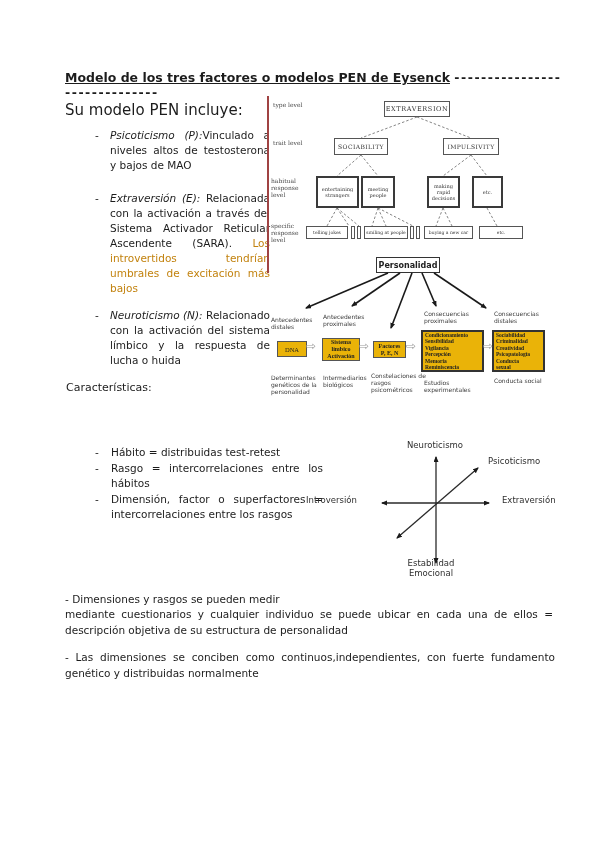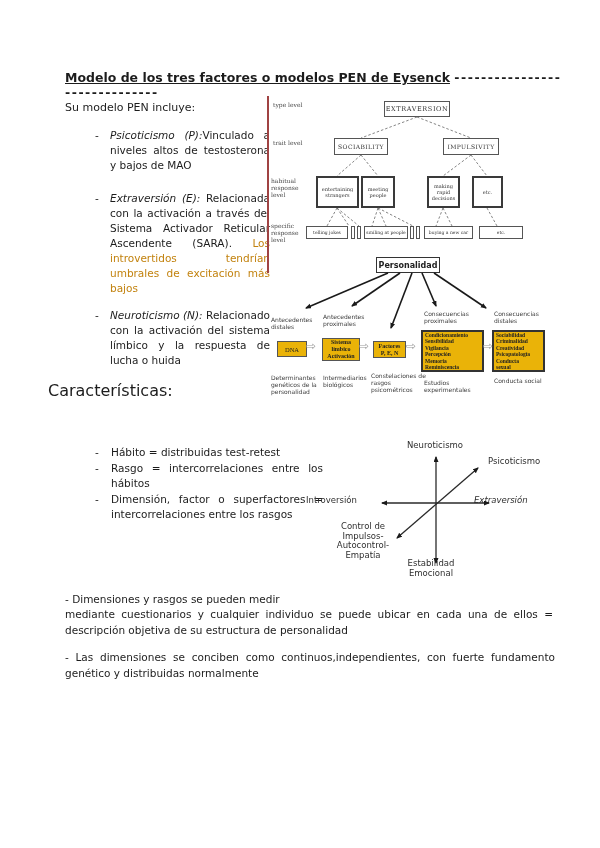--- a/index.html
+++ b/index.html
@@ -7,30 +7,30 @@
   #page {
     position:relative; width:592px; height:848px; background:#ffffff;
     font-family:"DejaVu Sans", sans-serif; color:#1c1c1c; overflow:hidden;
   }
   .abs { position:absolute; }
 
   
   .doc-title { left:65px; top:70px; width:500px; font-size:12.5px; font-weight:bold; }
   .doc-title .t { text-decoration:underline; }
   .doc-title .dashes { letter-spacing:1.5px; font-weight:bold; }
-  .intro { left:65px; top:101px; font-size:11px; }
+  .intro { left:65px; top:101px; font-size:15px; }
   .bullet { display:flex; font-size:10.5px; line-height:15px; }
   .bullet .dash { width:15px; flex:0 0 15px; }
   .bullet .btxt { width:160px; text-align:justify; }
   .term { font-style:italic; }
   .hl { color:#c2820e; }
   #bullet-1 { left:95px; top:128px; width:175px; }
   #bullet-2 { left:95px; top:191px; width:175px; }
   #bullet-3 { left:95px; top:308px; width:175px; }
-  .caract { left:48px; top:381px; font-size:16px; }
+  .caract { left:66px; top:381px; font-size:11px; }
   .para { font-size:10.5px; line-height:15.5px; text-align:justify; }
   #para-corr { left:65px; top:417px; width:480px; }
   .subbullets { left:95px; top:445px; width:228px; }
   .subbullet { display:flex; font-size:10.5px; line-height:15.5px; }
   .subbullet .dash { width:16px; flex:0 0 16px; }
   .subbullet .btxt { width:212px; text-align:justify; }
   #para-desadapt { left:65px; top:528px; width:258px; }
   #para-dim-l1 { left:65px; top:592px; width:320px; font-size:10.5px; line-height:15.5px; }
   #para-dim-rest { left:65px; top:607px; width:488px; }
   #para-normal { left:65px; top:650px; width:490px; }
@@ -82,21 +82,21 @@
   #pcap-4 { left:424px; top:379px; width:52px; }
   #pcap-5 { left:494px; top:377px; width:50px; }
   .flow-arrow { position:absolute; top:339px; color:#9a9a9a; font-size:12px; font-family:"DejaVu Sans", sans-serif; }
   #fa-1 { left:306px; } #fa-2 { left:359px; } #fa-3 { left:406px; } #fa-4 { left:483px; }
 
   
   .axlab { font-size:8.5px; line-height:9.5px; color:#2f2f2f; }
   #ax-neuro { left:395px; top:441px; width:80px; text-align:center; }
   #ax-psico { left:488px; top:457px; width:72px; }
   #ax-intro { left:306px; top:496px; width:66px; }
-  #ax-extra { left:474px; top:496px; width:66px;font-style:italic; }
+  #ax-extra { left:502px; top:496px; width:66px; }
   #ax-control { left:328px; top:522px; width:70px; text-align:center; }
   #ax-estab { left:393px; top:559px; width:76px; text-align:center; }
 
   svg.overlay { position:absolute; left:0; top:0; pointer-events:none; }
 </style>
 </head>
 <body>
 
 <div id="page">
 
@@ -210,21 +210,20 @@
 
   <span id="fa-1" class="flow-arrow">⇨</span>
   <span id="fa-2" class="flow-arrow">⇨</span>
   <span id="fa-3" class="flow-arrow">⇨</span>
   <span id="fa-4" class="flow-arrow">⇨</span>
 
   <div id="ax-neuro" class="abs axlab">Neuroticismo</div>
   <div id="ax-psico" class="abs axlab">Psicoticismo</div>
   <div id="ax-intro" class="abs axlab">Introversión</div>
   <div id="ax-extra" class="abs axlab">Extraversión</div>
-  <div id="ax-control" class="abs axlab">Control de Impulsos- Autocontrol- Empatía</div>
   <div id="ax-estab" class="abs axlab">Estabilidad Emocional</div>
 
   <svg class="overlay" width="600" height="848" viewBox="0 0 600 848">
     <defs>
       <marker id="ah" markerWidth="7" markerHeight="7" refX="5" refY="2.5" orient="auto" markerUnits="userSpaceOnUse">
         <path d="M0,0 L6,2.5 L0,5 z" fill="#1a1a1a"></path>
       </marker>
       <marker id="ahs" markerWidth="7" markerHeight="7" refX="5" refY="2.5" orient="auto-start-reverse" markerUnits="userSpaceOnUse">
         <path d="M0,0 L6,2.5 L0,5 z" fill="#1a1a1a"></path>
       </marker>

